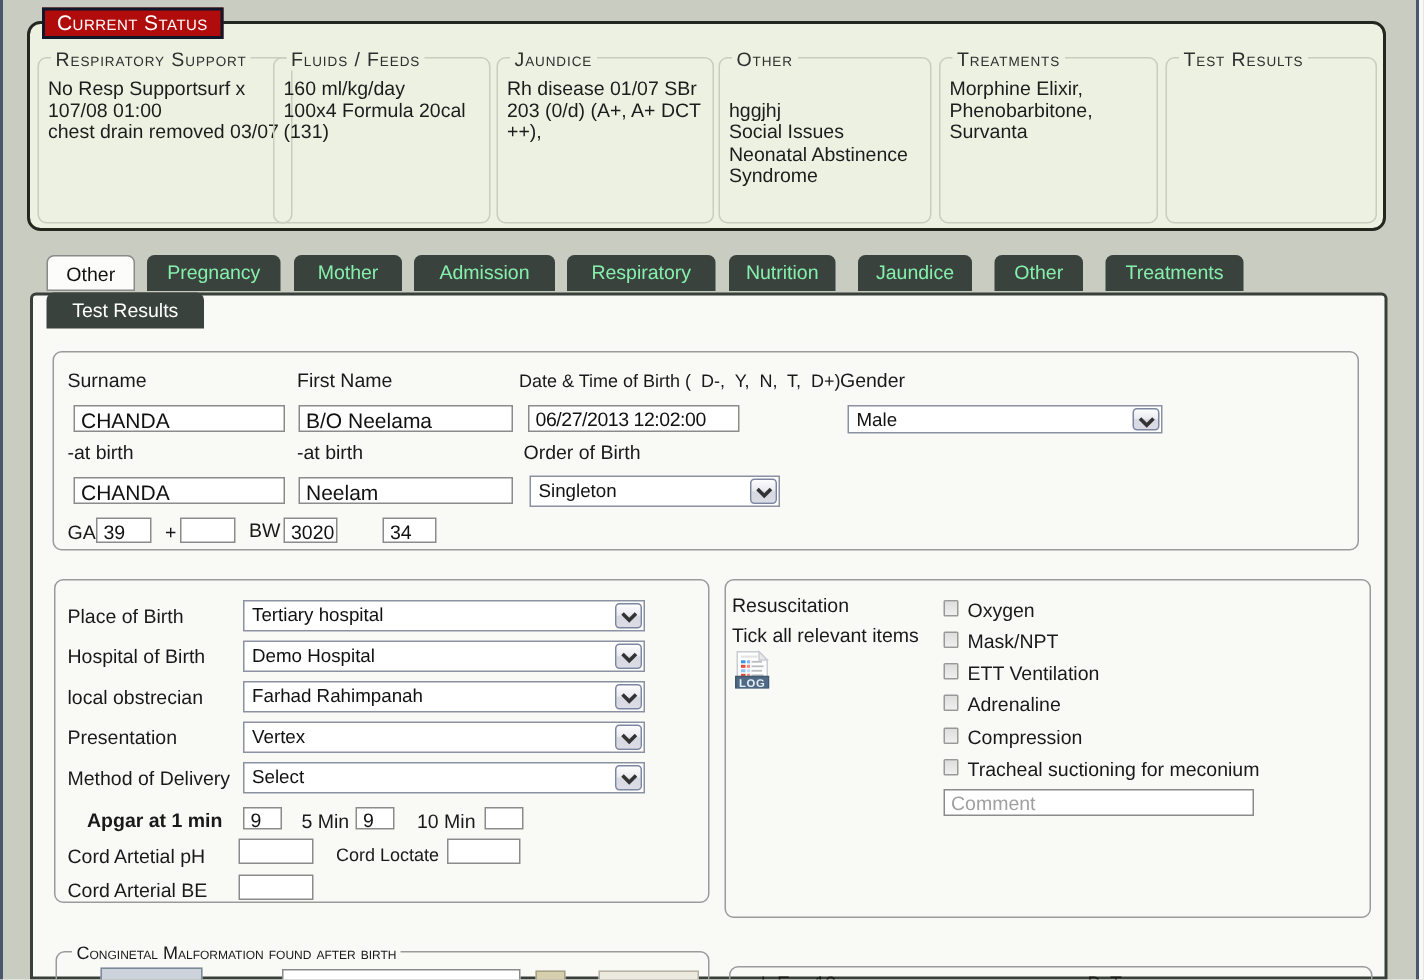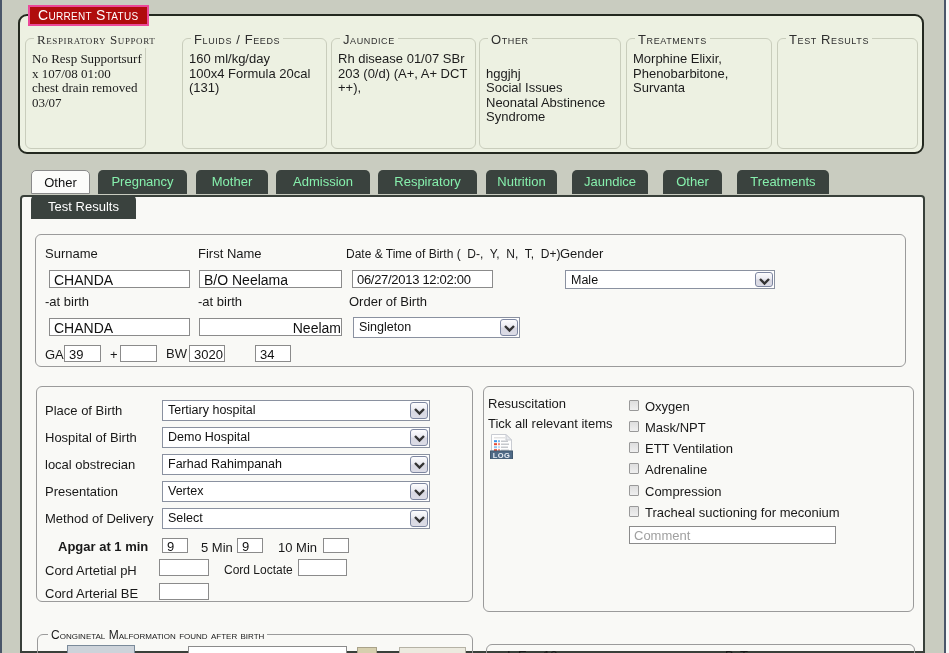--- a/index.html
+++ b/index.html
@@ -1,21 +1,21 @@
 <!DOCTYPE html>
 <html><head>
 <meta charset="utf-8">
 <style>
 * { margin:0; padding:0; box-sizing:border-box; }
 html,body { width:949px; height:653px; }
 body { position:relative; background:#c9ccc0; font-family:"Liberation Sans",sans-serif; overflow:hidden; color:#1a1a1a; }
 .abs { position:absolute; }
 
 #cs { left:18px; top:14px; width:906px; height:140px; background:#edf1e2; border:2px solid #23281f; border-radius:9px; }
-#cslbl { left:28px; top:5px; height:21px; background:#b00c0c; border:2px solid #ec4899; color:#fff; font-variant:small-caps; font-size:14px; line-height:17px; padding:0 8px; letter-spacing:0.3px; }
+#cslbl { left:28px; top:5px; height:21px; background:#b00c0c; border:2px solid #0f172a; color:#fff; font-variant:small-caps; font-size:14px; line-height:17px; padding:0 8px; letter-spacing:0.3px; }
 .sbox { top:38px; height:111px; border:1px solid #c9cdbc; border-radius:6px; }
 .sleg { position:absolute; top:-7px; left:8px; background:#edf1e2; padding:0 3px; font-variant:small-caps; font-size:13px; color:#2e2e2e; letter-spacing:0.6px; white-space:nowrap; }
 .scontent { position:absolute; left:6px; top:13px; right:3px; font-size:13px; line-height:14.6px; color:#1c1c1c; }
 
 .tab { top:170px; height:24px; background:#3a423e; color:#86efac; border-radius:5px 5px 0 0; font-size:13px; line-height:24px; text-align:center; z-index:3; }
 .tab.active { background:#fcfcfa; color:#111; border:1px solid #8a8a8a; }
 #panel { left:20px; top:195px; width:905px; height:458px; background:#f9f9f6; border:2px solid #39403a; border-radius:4px 4px 0 0; z-index:1; }
 #tabTR { left:31px; top:195px; width:105px; height:24px; z-index:2; background:#3a423e; color:#fff; border-radius:5px 5px 0 0; font-size:13px; line-height:24px; text-align:center; }
 
 .gbox { border:1px solid #9b9b9b; border-radius:6px; z-index:2; }
@@ -30,21 +30,21 @@
 </head>
 <body>
 
 <div class="abs" style="left:0;top:0;width:2px;height:653px;background:#4a5669;"></div>
 <div class="abs" style="left:944px;top:0;width:2px;height:653px;background:#4a5669;"></div>
 <div class="abs" style="left:946px;top:0;width:3px;height:653px;background:#f8f8f8;"></div>
 
 <div class="abs" id="cs"></div>
 <div class="abs" id="cslbl">Current Status</div>
 
-<div class="abs sbox" style="left:25px;width:121px;font-family:Liberation Serif, serif;">
+<div class="abs sbox" style="left:25px;width:170px;">
   <span class="sleg">Respiratory Support</span>
   <div class="scontent">No Resp Supportsurf x 107/08 01:00<br>chest drain removed 03/07</div>
 </div>
 <div class="abs sbox" style="left:182px;width:145px;">
   <span class="sleg">Fluids / Feeds</span>
   <div class="scontent">160 ml/kg/day<br>100x4 Formula 20cal<br>(131)</div>
 </div>
 <div class="abs sbox" style="left:331px;width:145px;">
   <span class="sleg">Jaundice</span>
   <div class="scontent">Rh disease 01/07 SBr 203 (0/d) (A+, A+ DCT ++),</div>
@@ -88,21 +88,21 @@
     <span class="selbtn">
       <svg width="13" height="9">
         <path d="M2 2 L6.5 6.5 L11 2" stroke="#333" stroke-width="2.4" fill="none"></path>
       </svg>
     </span>
   </div>
 <span class="abs lbl" style="left:45px;top:294px;">-at birth</span>
 <span class="abs lbl" style="left:198px;top:294px;">-at birth</span>
 <span class="abs lbl" style="left:349px;top:294px;">Order of Birth</span>
 <div class="abs inp" style="left:49px;top:318px;width:141px;height:18px;">CHANDA</div>
-<div class="abs inp" style="left:199px;top:318px;width:143px;height:18px;text-align:right;">Neelam</div>
+<div class="abs inp" style="left:199px;top:318px;width:143px;height:18px;">Neelam</div>
 <div class="abs sel" style="left:353px;top:317px;width:167px;height:21px;">
     <span class="txt">Singleton</span>
     <span class="selbtn">
       <svg width="13" height="9">
         <path d="M2 2 L6.5 6.5 L11 2" stroke="#333" stroke-width="2.4" fill="none"></path>
       </svg>
     </span>
   </div>
 <span class="abs lbl" style="left:45px;top:347px;">GA</span>
 <div class="abs inp" style="left:64px;top:345px;width:37px;height:17px;font-size:13px;">39</div>

